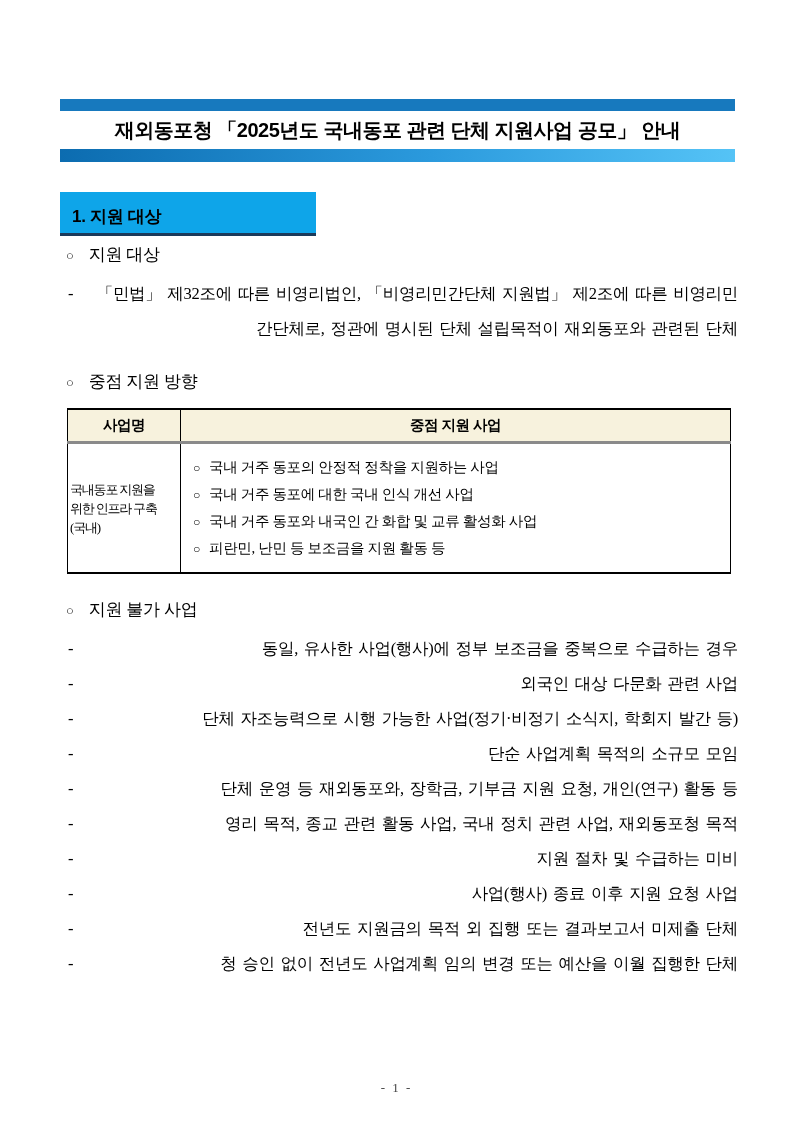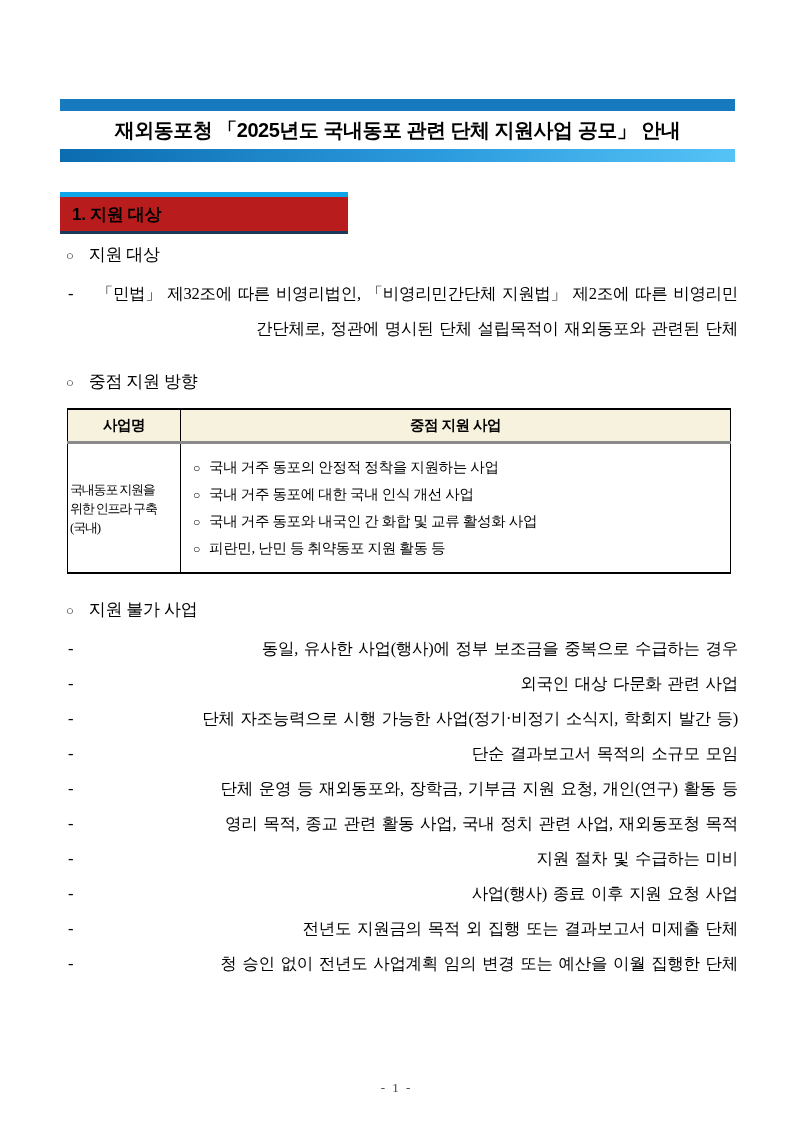--- a/index.html
+++ b/index.html
@@ -24,24 +24,24 @@
     letter-spacing: -0.5px;
     padding: 6px 0 5px 0;
     white-space: nowrap;
   }
   .banner-bottom-bar { height: 13px; background: linear-gradient(90deg, #0c6cb0 0%, #2b9add 55%, #55c3f6 100%); }
 
   
   .section-heading {
     position: absolute;
     left: 60px; top: 192px;
-    width: 288px;
+    width: 256px;
     box-sizing: border-box;
-    background: #b91c1c;
-    border-top: 5px solid #0ea5e9;
+    background: #0ea5e9;
+    border-top: 7px solid #0ea5e9;
     border-bottom: 3px solid #1b3a5a;
     padding: 6px 12px 5px 12px;
     font-family: "Liberation Sans", "DejaVu Sans", sans-serif;
     font-weight: bold;
     font-size: 17px;
     letter-spacing: -0.3px;
   }
 
   
   .content { position: absolute; left: 60px; top: 243px; width: 678px; font-size: 16.5px; }
@@ -153,21 +153,21 @@
             <div class="t-item">
               <span class="t-circle">○</span>
               <span>국내 거주 동포에 대한 국내 인식 개선 사업</span>
             </div>
             <div class="t-item">
               <span class="t-circle">○</span>
               <span>국내 거주 동포와 내국인 간 화합 및 교류 활성화 사업</span>
             </div>
             <div class="t-item">
               <span class="t-circle">○</span>
-              <span>피란민, 난민 등 취약동포 지원 활동 등</span>
+              <span>피란민, 난민 등 보조금을 지원 활동 등</span>
             </div>
           </td>
         </tr>
       </tbody>
     </table>
 
     <div class="bullet-head head-gap">
       <span class="circle-marker">○</span>
       <span>지원 불가 사업</span>
     </div>
@@ -180,21 +180,21 @@
       <div class="dash-row">
         <span class="dash-marker">-</span>
         <span class="dash-text">외국인 대상 다문화 관련 사업</span>
       </div>
       <div class="dash-row">
         <span class="dash-marker">-</span>
         <span class="dash-text">단체 자조능력으로 시행 가능한 사업(정기·비정기 소식지, 학회지 발간 등)</span>
       </div>
       <div class="dash-row">
         <span class="dash-marker">-</span>
-        <span class="dash-text">단순 결과보고서 목적의 소규모 모임</span>
+        <span class="dash-text">단순 사업계획 목적의 소규모 모임</span>
       </div>
       <div class="dash-row">
         <span class="dash-marker">-</span>
         <span class="dash-text">단체 운영 등 재외동포와, 장학금, 기부금 지원 요청, 개인(연구) 활동 등</span>
       </div>
       <div class="dash-row">
         <span class="dash-marker">-</span>
         <span class="dash-text">영리 목적, 종교 관련 활동 사업, 국내 정치 관련 사업, 재외동포청 목적</span>
       </div>
       <div class="dash-row">

